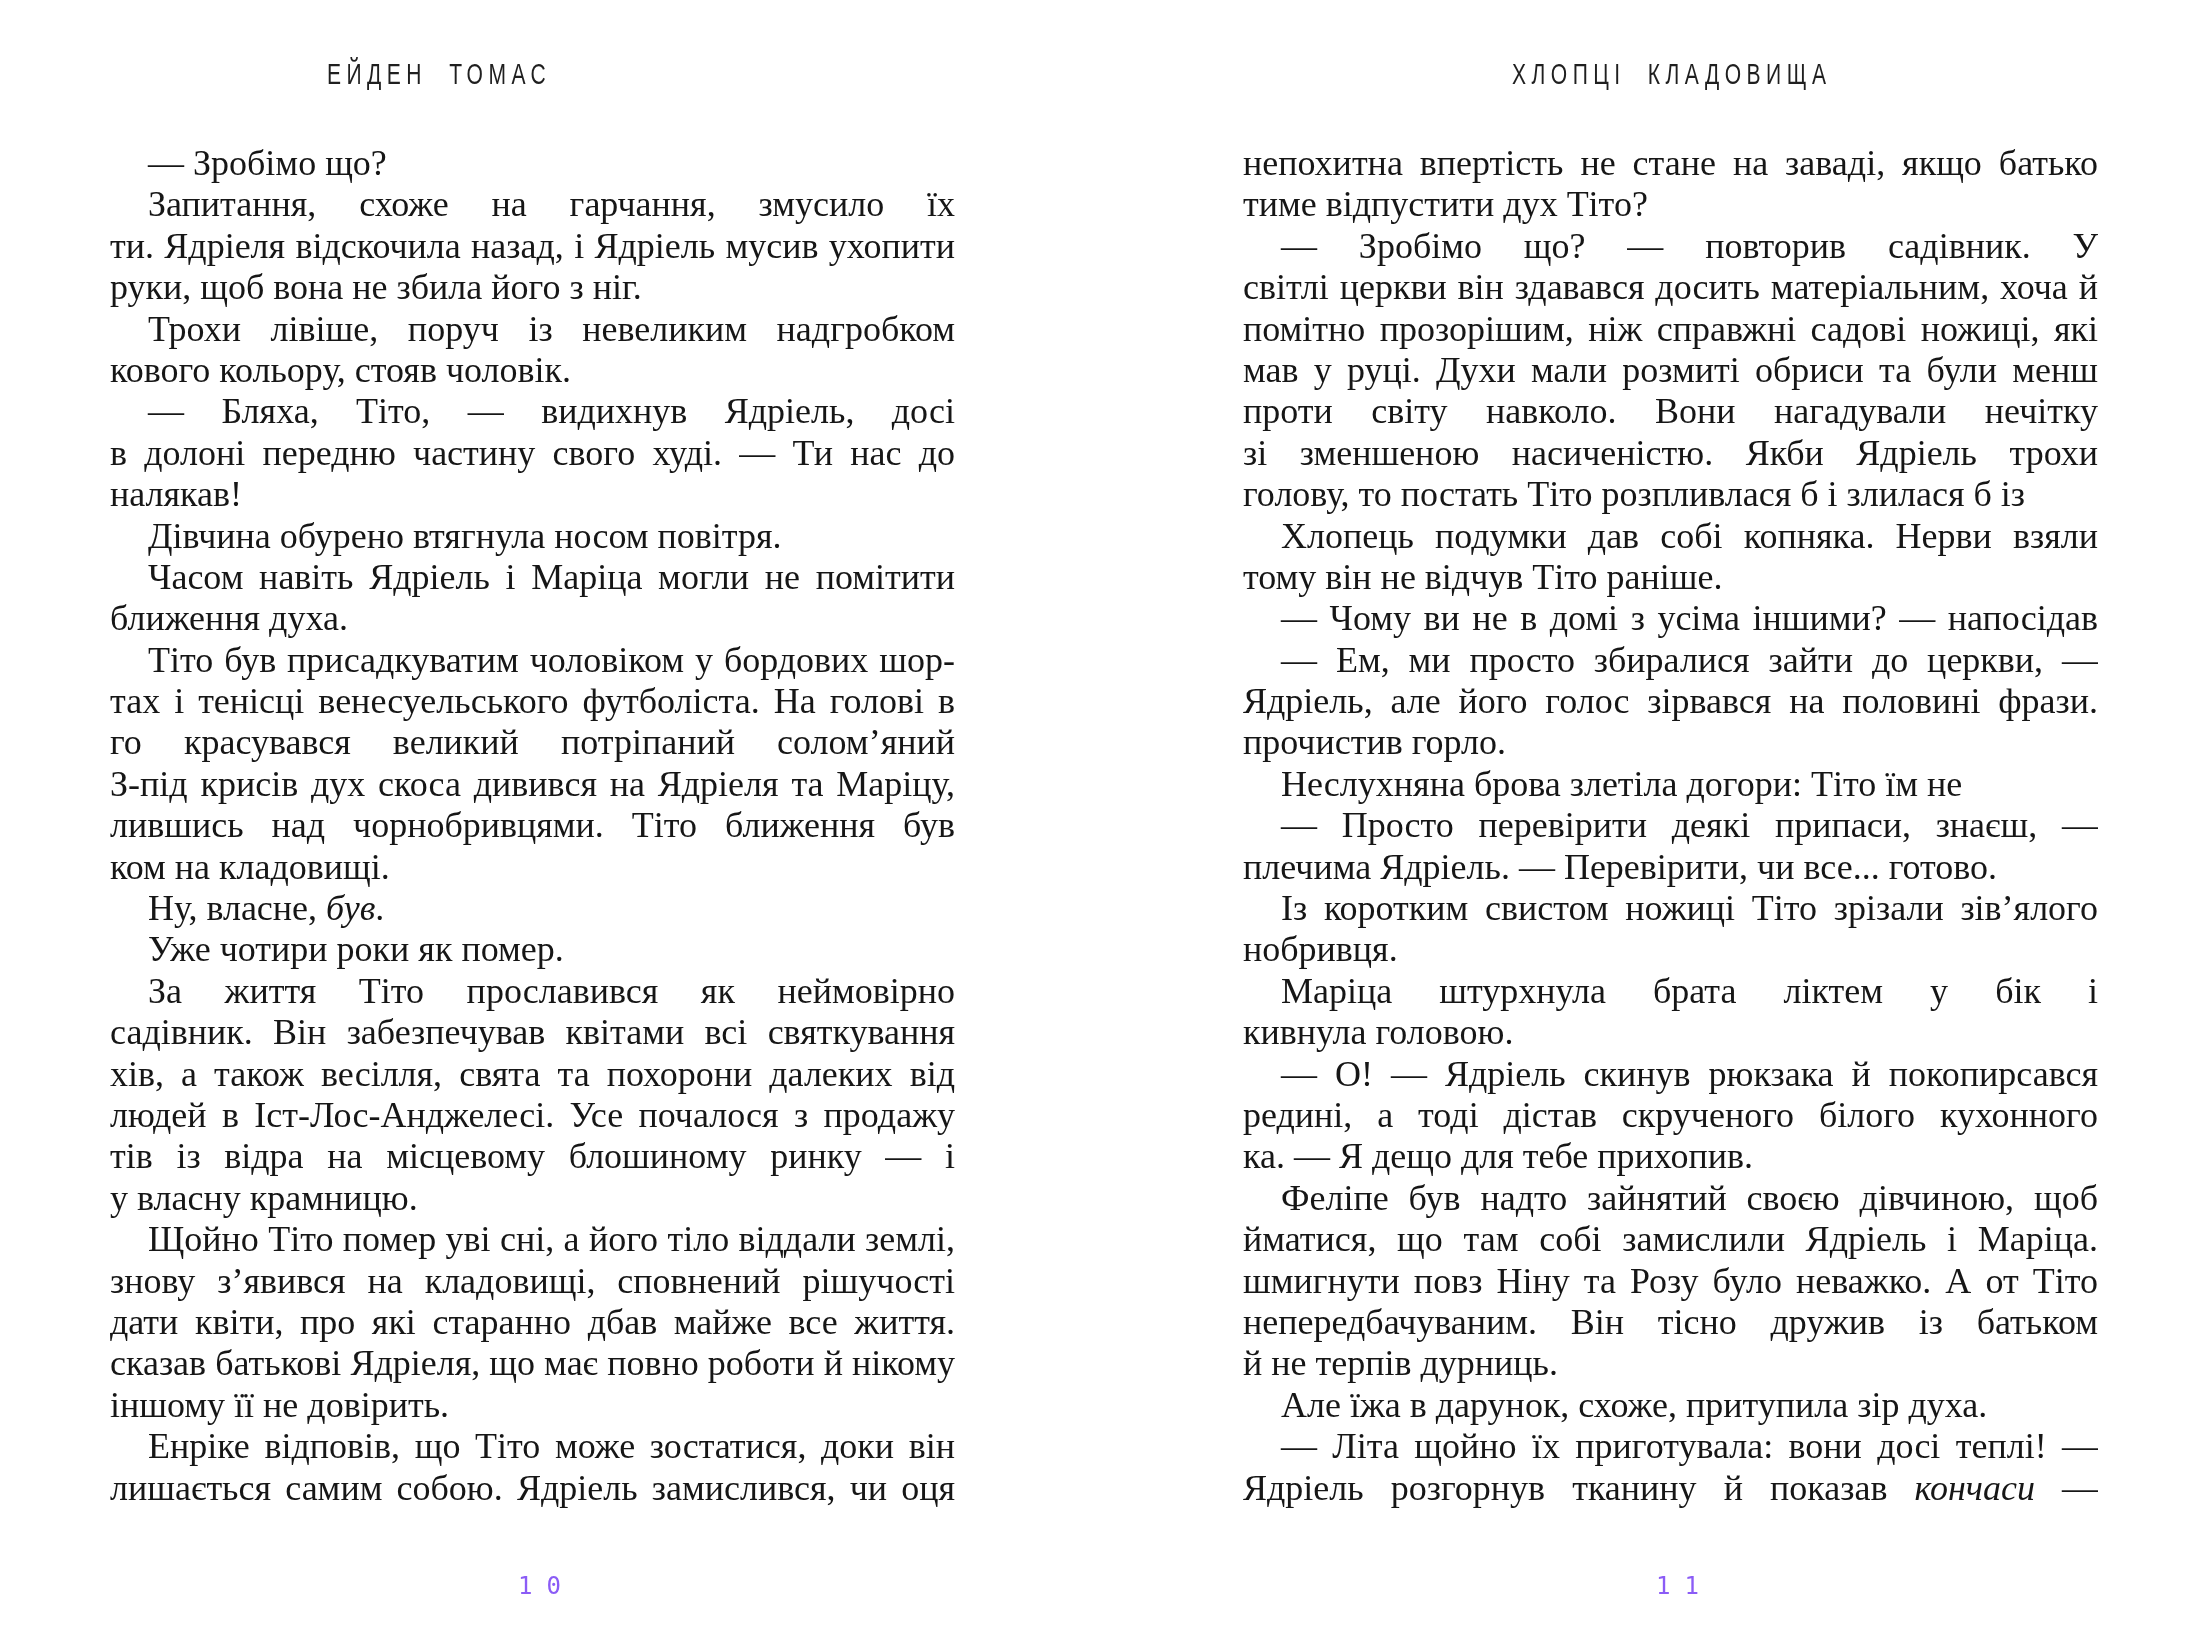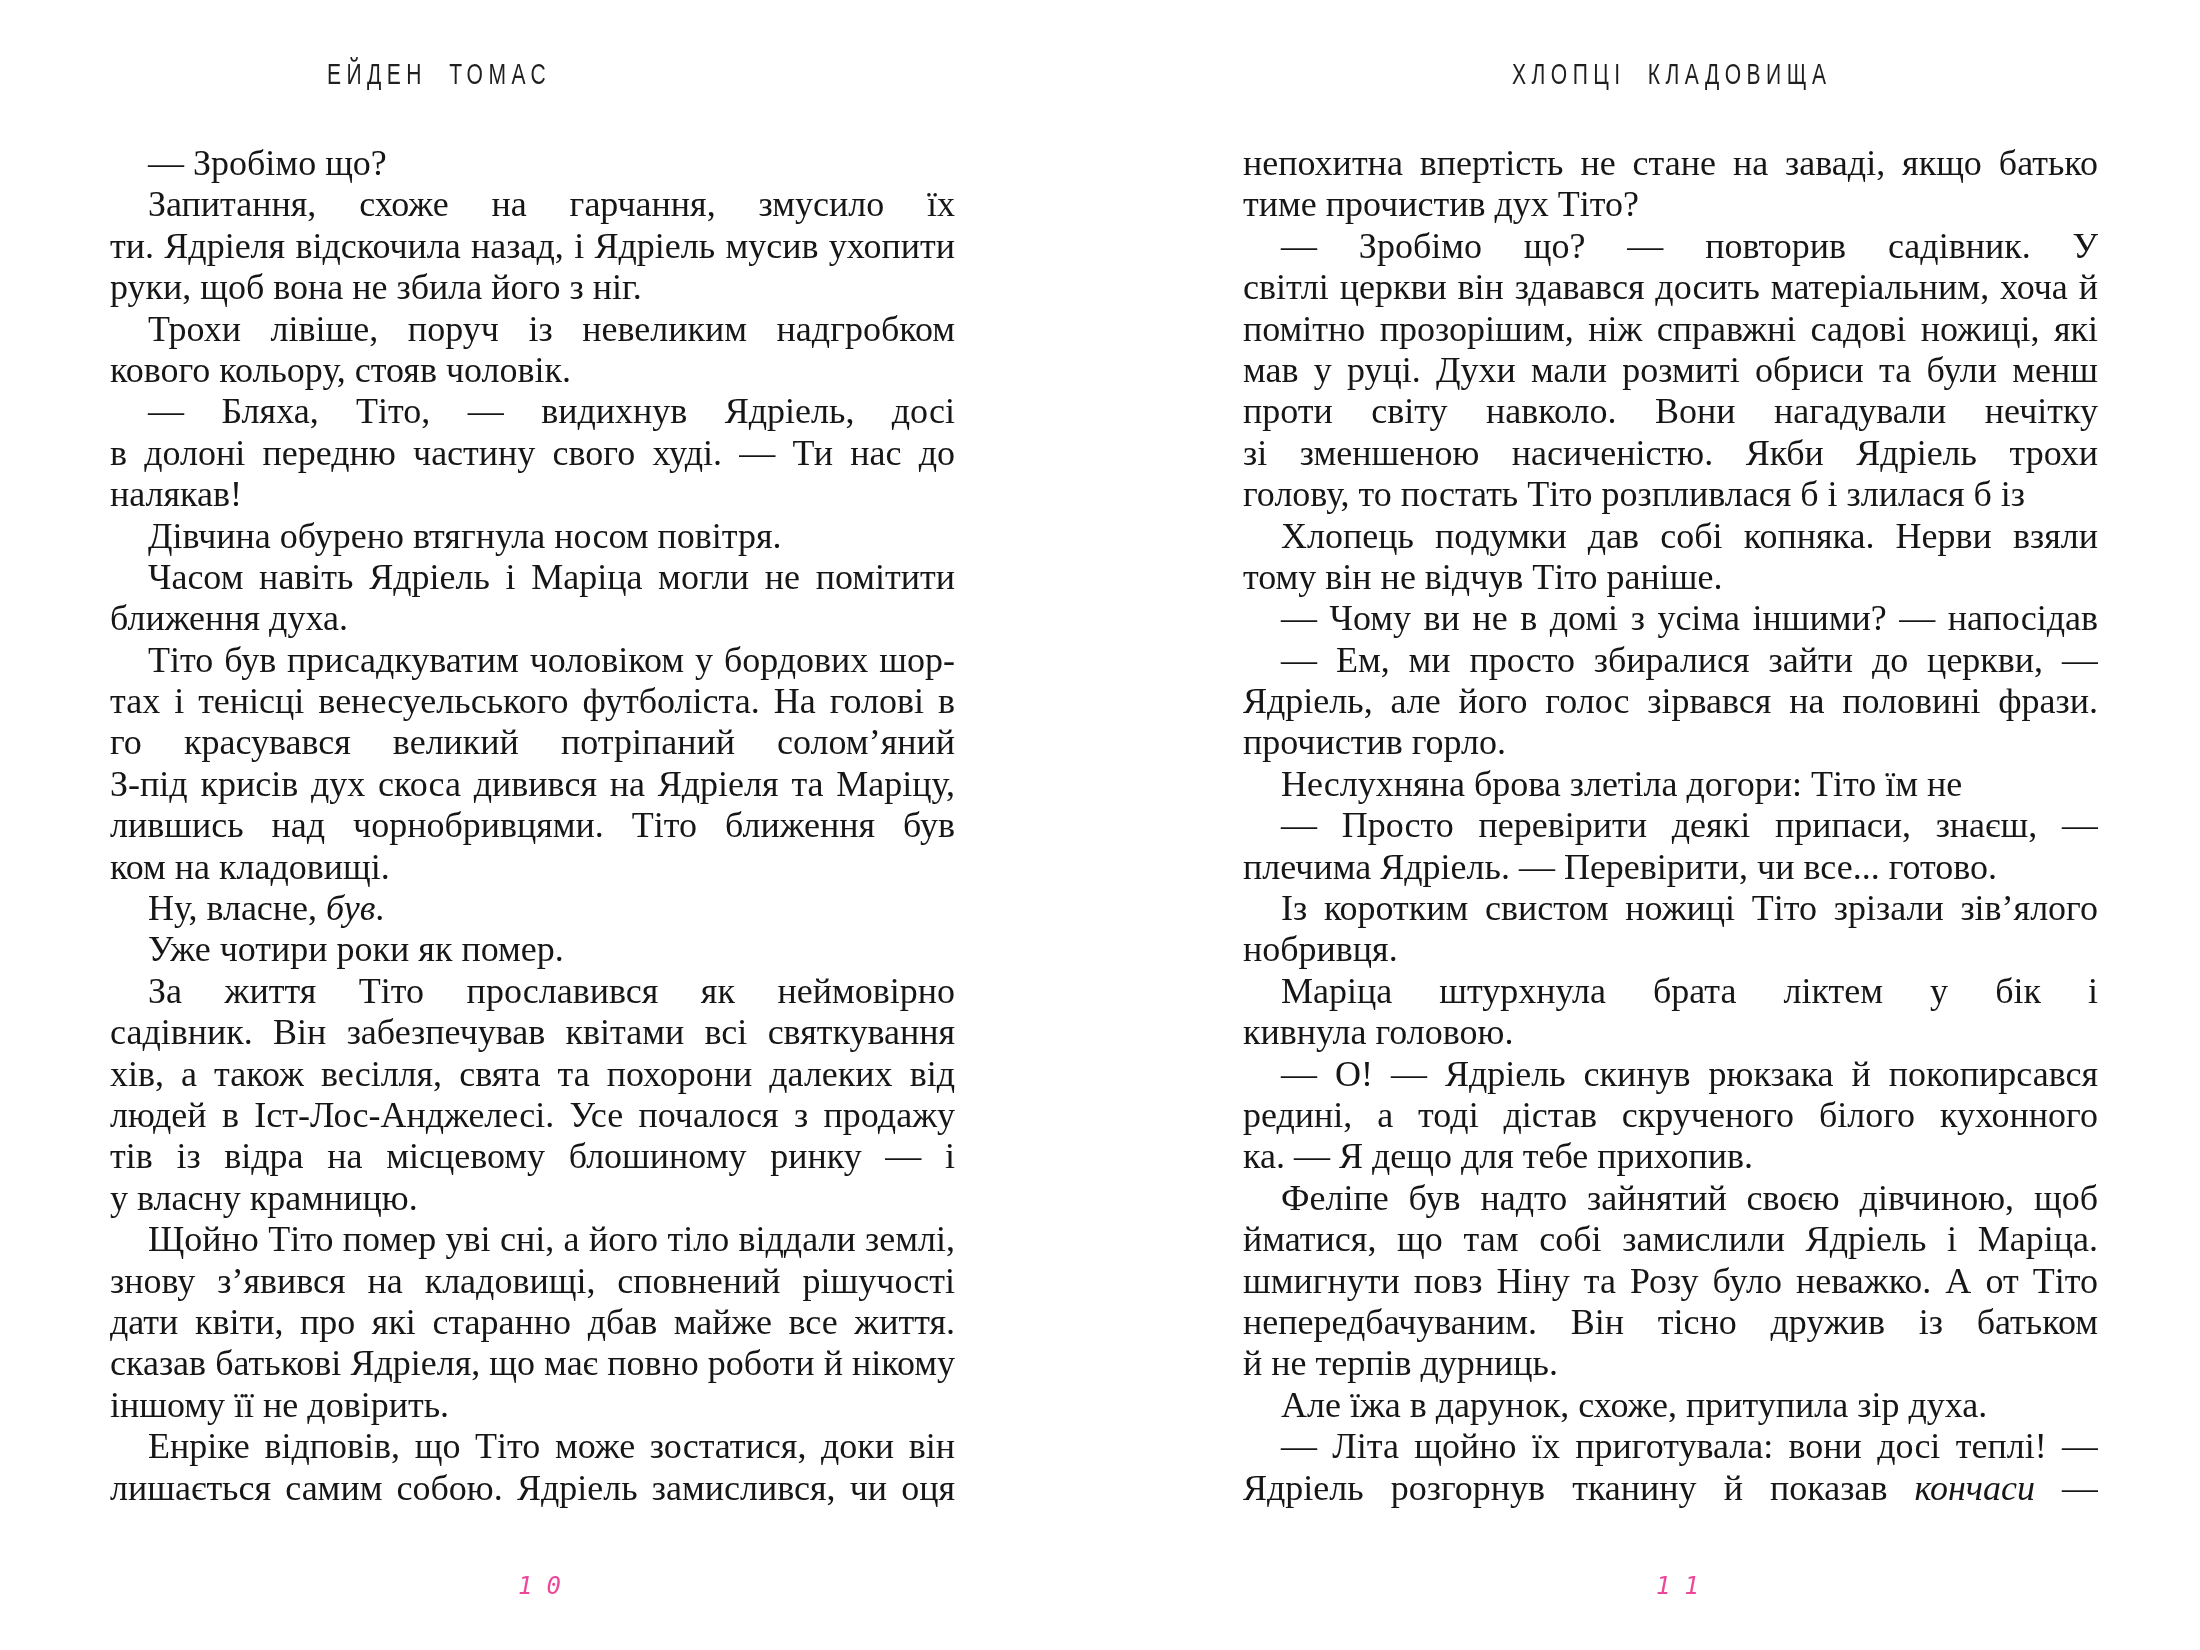--- a/index.html
+++ b/index.html
@@ -26,21 +26,21 @@
   }
   .body-col.left{left:110px;width:845px;}
   .body-col.right{left:1243px;width:855px;}
   .line{height:41.4px;overflow:hidden;text-align:left;}
   .line.just{text-align:justify;text-align-last:justify;}
   .line.ind{text-indent:38px;}
   .folio{
     position:absolute;top:1572px;
     font-family:"DejaVu Sans Mono", monospace;
     font-size:24px;letter-spacing:14px;padding-left:14px;
-    text-align:center;color:#ec4899;font-style:italic;
+    text-align:center;color:#8b5cf6;
   }
   .folio.left{left:110px;width:845px;}
   .folio.right{left:1243px;width:855px;}
   .header-left{left:327px;}
   .header-right{left:1512px;}
 </style>
 </head>
 <body>
 
 <div class="spread">
@@ -80,21 +80,21 @@
       <div class="line just">знову з’явився на кладовищі, сповнений рішучості догля-</div>
       <div class="line just">дати квіти, про які старанно дбав майже все життя. Він</div>
       <div class="line just">сказав батькові Ядріеля, що має повно роботи й нікому</div>
       <div class="line">іншому її не довірить.</div>
       <div class="line just ind">Енріке відповів, що Тіто може зостатися, доки він за-</div>
       <div class="line just">лишається самим собою. Ядріель замислився, чи оця</div>
     </div>
 
   <div class="body-col right">
       <div class="line just">непохитна впертість не стане на заваді, якщо батько муси-</div>
-      <div class="line">тиме прочистив дух Тіто?</div>
+      <div class="line">тиме відпустити дух Тіто?</div>
       <div class="line just ind">— Зробімо що? — повторив садівник. У помаранчевому</div>
       <div class="line just">світлі церкви він здавався досить матеріальним, хоча й ледь</div>
       <div class="line just">помітно прозорішим, ніж справжні садові ножиці, які три-</div>
       <div class="line just">мав у руці. Духи мали розмиті обриси та були менш яскраві</div>
       <div class="line just">проти світу навколо. Вони нагадували нечітку фотографію</div>
       <div class="line just">зі зменшеною насиченістю. Якби Ядріель трохи повернув</div>
       <div class="line">голову, то постать Тіто розпливлася б і злилася б із тлом.</div>
       <div class="line just ind">Хлопець подумки дав собі копняка. Нерви взяли гору,</div>
       <div class="line">тому він не відчув Тіто раніше.</div>
       <div class="line just ind">— Чому ви не в домі з усіма іншими? — напосідав дух.</div>

